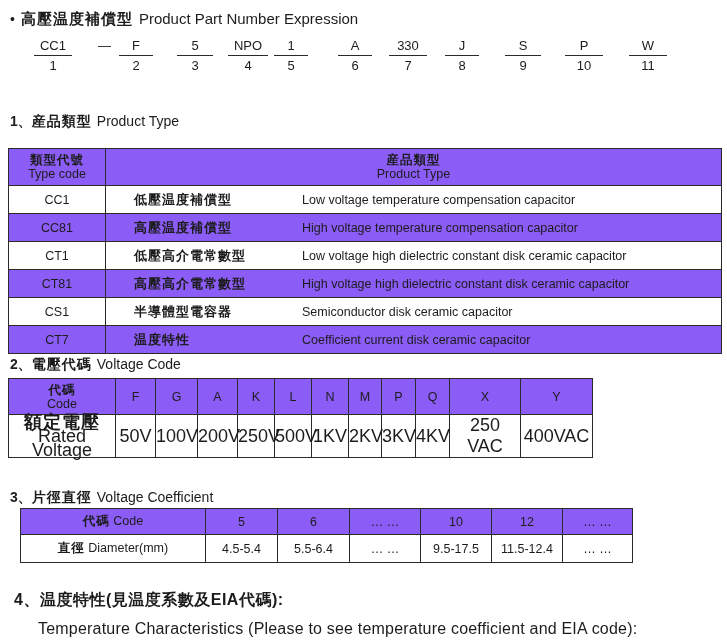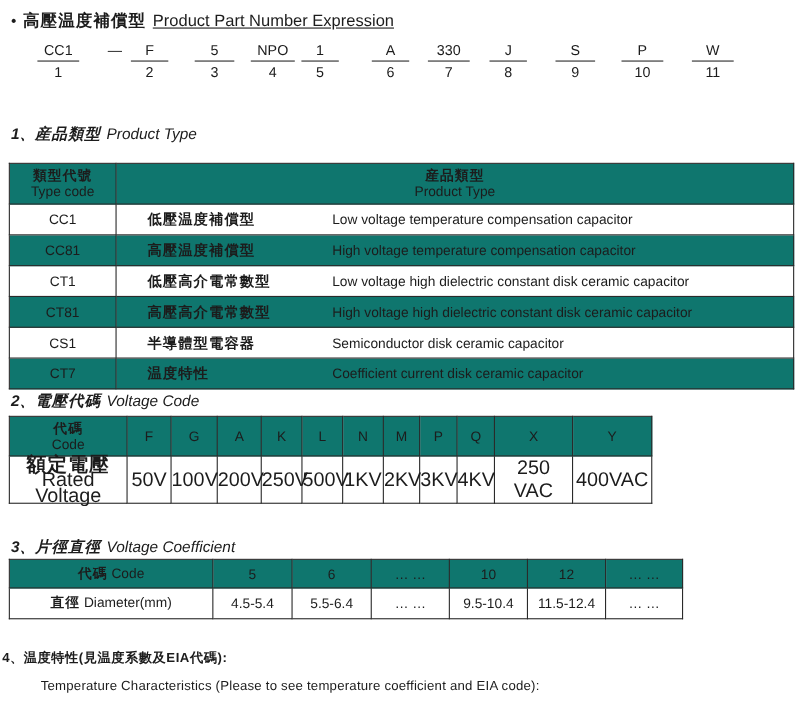--- a/index.html
+++ b/index.html
@@ -12,77 +12,77 @@
   }
   .page { position: relative; width: 727px; height: 643px; }
 
   
   .title-row {
     position: absolute; top: 10px; left: 10px;
     font-size: 15px; white-space: nowrap;
   }
   .title-row .bullet { font-size: 14px; margin-right: 6px; }
   .title-zh { font-weight: bold; letter-spacing: 1px; }
-  .title-en { font-weight: normal; margin-left: 6px; text-decoration: underline; }
+  .title-en { font-weight: normal; margin-left: 6px; }
 
   
   .pn-strip { position: absolute; top: 38px; left: 0; width: 727px; height: 46px; }
   .pn-seg { position: absolute; top: 0; text-align: center; font-size: 13px; }
   .pn-val {
     border-bottom: 1px solid #2a2a2a;
     padding: 0 2px 2px 2px; line-height: 15px;
   }
   .pn-num { padding-top: 2px; line-height: 15px; }
   .pn-dash {
     position: absolute; top: 0; font-size: 13px; line-height: 15px;
     letter-spacing: -1px;
   }
 
   
-  .sec-heading { position: absolute; left: 10px; font-size: 14px; white-space: nowrap; font-style: italic; }
+  .sec-heading { position: absolute; left: 10px; font-size: 14px; white-space: nowrap; }
   .sec-heading .num { font-weight: bold; }
   .sec-heading .zh { font-weight: bold; letter-spacing: 1px; }
   .sec-heading .en { font-weight: normal; margin-left: 5px; }
 
   
   table { border-collapse: collapse; table-layout: fixed; }
   td {
     border: 1px solid #2a2a2a;
     font-size: 12.5px;
     text-align: center;
     vertical-align: middle;
     padding: 0;
   }
-  .gray { background: #0f766e; }
+  .gray { background: #8b5cf6; }
   .hdr-2line { line-height: 14px; }
   .zh-b { font-weight: bold; letter-spacing: 1px; }
 
   
   .t1 { position: absolute; top: 148px; left: 8px; width: 714px; }
   .t1 .hrow td { height: 37px; }
   .t1 .brow td { height: 28px; }
   .t1 .desc-cell { text-align: left; padding-left: 28px; }
   .t1 .desc-zh { display: inline-block; width: 168px; font-weight: bold; letter-spacing: 1px; font-size: 13px; }
   .t1 .desc-en { font-size: 12.5px; }
 
   
   .t2 { position: absolute; top: 378px; left: 8px; width: 585px; }
   .t2 .hrow td { height: 36px; }
   .t2 .brow td { height: 34px; font-size: 18px; }
 
   
-  .t3 { position: absolute; top: 508px; left: 8px; width: 612px; }
+  .t3 { position: absolute; top: 508px; left: 20px; width: 612px; }
   .t3 .hrow td { height: 26px; }
   .t3 .brow td { height: 28px; }
 
   
-  .sec4 { position: absolute; left: 2px; top: 590px; font-size: 12px; }
+  .sec4 { position: absolute; left: 14px; top: 590px; font-size: 16px; }
   .sec4 .line1 { font-weight: bold; letter-spacing: 0.5px; }
   .sec4 .line1 .num { font-weight: bold; }
-  .sec4 .line2 { font-weight: normal; margin-top: 9px; margin-left: 35px; letter-spacing: 0.2px; }
+  .sec4 .line2 { font-weight: normal; margin-top: 9px; margin-left: 24px; letter-spacing: 0.2px; }
 </style>
 </head>
 <body>
 
 <div class="page">
 
   <div class="title-row">
     <span class="bullet">•</span><span class="title-zh">高壓温度補償型</span><span class="title-en">Product Part Number Expression</span>
   </div>
 
@@ -276,21 +276,21 @@
       <td class="gray">12</td>
       <td class="gray">… …</td>
     </tr>
     <tr class="brow">
       <td>
         <span class="zh-b">直徑</span> <span>Diameter(mm)</span>
       </td>
       <td>4.5-5.4</td>
       <td>5.5-6.4</td>
       <td>… …</td>
-      <td>9.5-10.4</td>
+      <td>9.5-17.5</td>
       <td>11.5-12.4</td>
       <td>… …</td>
     </tr>
   </tbody>
     </table>
 
   <div class="sec4">
     <div class="line1">
       <span class="num">4、</span><span>温度特性(見温度系數及EIA代碼):</span>
     </div>

